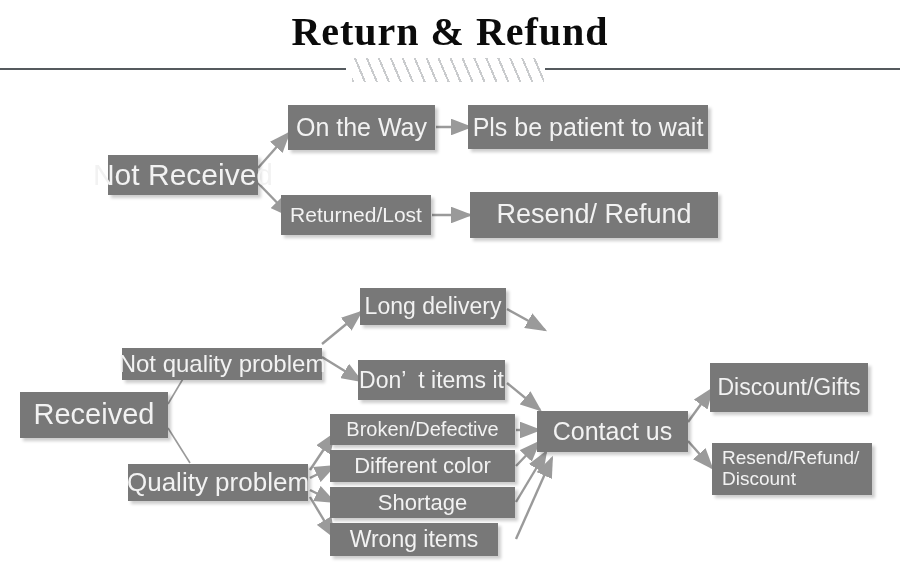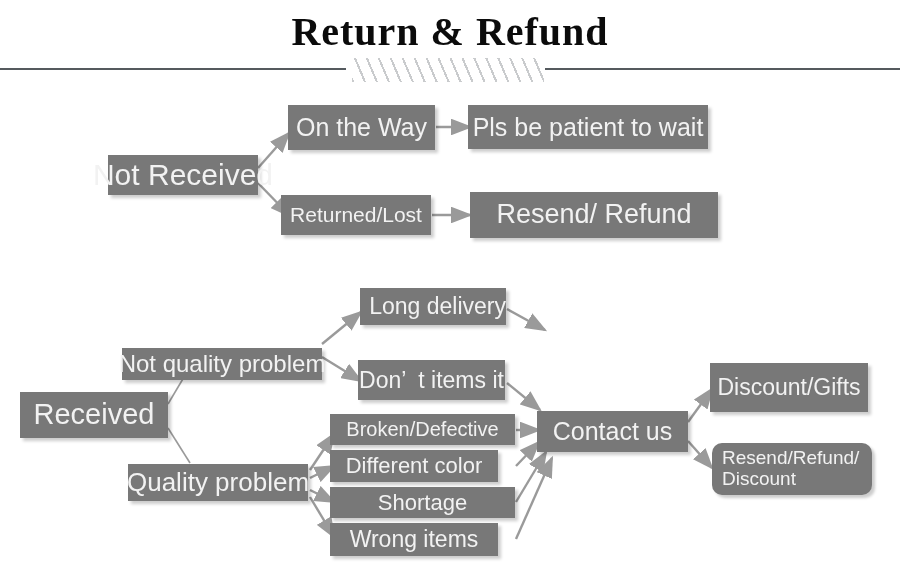--- a/index.html
+++ b/index.html
@@ -41,21 +41,21 @@
     background:#787878;
     color:#f2f2f2;
     box-shadow:3px 3px 3px rgba(0,0,0,0.20);
     display:flex;
     align-items:center;
     box-sizing:border-box;
     line-height:1.08;
     white-space:pre;
   }
   .box.center{justify-content:center;}
-  .box.left{justify-content:flex-start;border-radius:10px;}
+  .box.left{justify-content:flex-start;}
   .box .t{display:block;}
 
   
   #links{position:absolute;left:0;top:0;width:900px;height:578px;}
 </style>
 </head>
 <body>
 
 <div id="canvas">
 
@@ -128,33 +128,33 @@
   </div>
 
   <div class="box center" style="left:122px;top:332px;width:200px;height:32px;font-size:24px;margin-top:16px;">
     <span class="t">Not quality problem</span>
   </div>
 
   <div class="box center" style="left:128px;top:464px;width:180px;height:37px;font-size:26px;">
     <span class="t">Quality problem</span>
   </div>
 
-  <div class="box center" style="left:360px;top:288px;width:146px;height:37px;font-size:23px;justify-content:flex-end;">
+  <div class="box center" style="left:360px;top:288px;width:146px;height:37px;font-size:23px;">
     <span class="t">Long delivery</span>
   </div>
 
   <div class="box center" style="left:358px;top:360px;width:147px;height:40px;font-size:23px;">
     <span class="t">Don’  t items it</span>
   </div>
 
   <div class="box center" style="left:330px;top:414px;width:185px;height:31px;font-size:20px;">
     <span class="t">Broken/Defective</span>
   </div>
 
-  <div class="box center" style="left:330px;top:450px;width:168px;height:32px;font-size:22px;">
+  <div class="box center" style="left:330px;top:450px;width:185px;height:32px;font-size:22px;">
     <span class="t">Different color</span>
   </div>
 
   <div class="box center" style="left:330px;top:487px;width:185px;height:31px;font-size:22px;">
     <span class="t">Shortage</span>
   </div>
 
   <div class="box center" style="left:330px;top:523px;width:168px;height:33px;font-size:23px;">
     <span class="t">Wrong items</span>
   </div>

